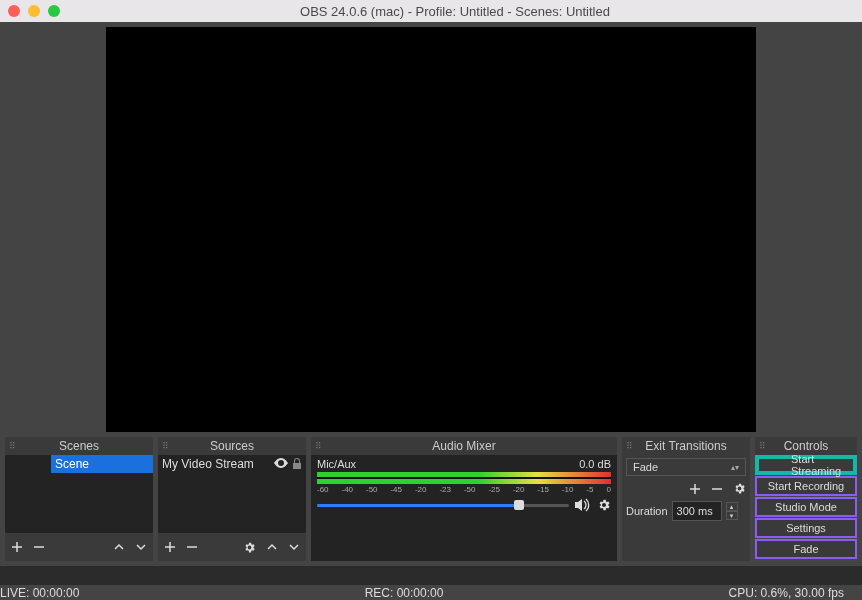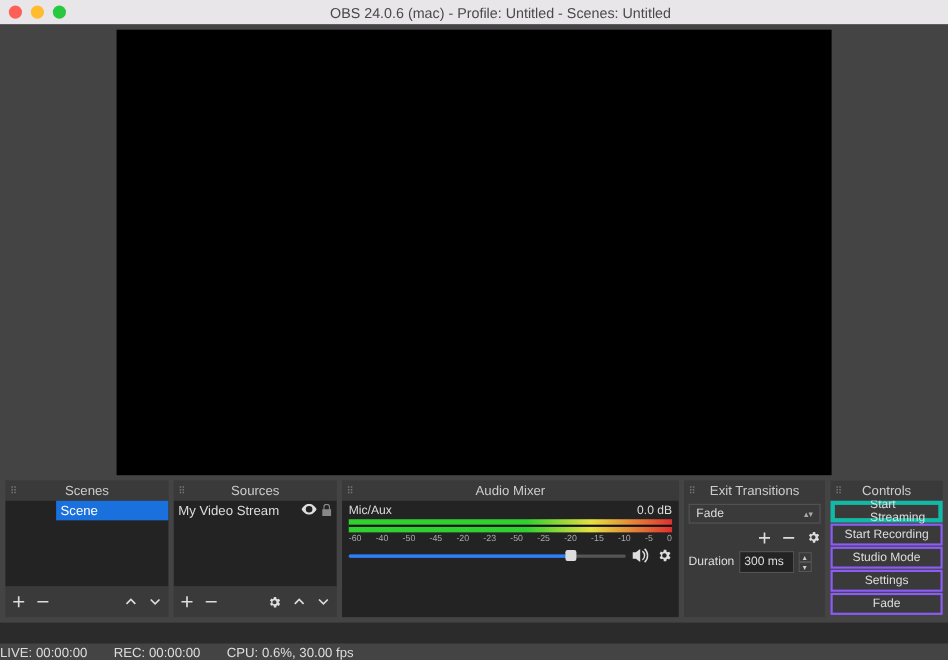--- a/index.html
+++ b/index.html
@@ -42,21 +42,21 @@
   
   .trans-row { display: flex; align-items: center; padding: 3px 4px; gap: 4px; }
   .select { flex: 1; background: #3a3a3a; border: 1px solid #555; height: 18px; display: flex; align-items: center; padding: 0 6px; font-size: 11px; justify-content: space-between; color: #ddd; }
   .num-input { width: 50px; height: 20px; background: #232323; border: 1px solid #555; color: #ddd; font-size: 11px; display: flex; align-items: center; padding: 0 4px; }
   .spinner { width: 12px; display: flex; flex-direction: column; }
   .spinner div { height: 9px; background: #3a3a3a; border: 1px solid #555; font-size: 7px; display: flex; align-items: center; justify-content: center; color: #ccc; }
   
   .ctrl-btn { height: 20px; background: #3a3a3a; border: 2px solid #8b5cf6; display: flex; align-items: center; justify-content: center; font-size: 11px; color: #ddd; margin-bottom: 1px; cursor: pointer; }
   .ctrl-btn.highlight { border: 4px solid #14b8a6; padding-left: 32px; }
   
-  .statusbar { position: absolute; bottom: 0; left: 0; right: 0; height: 15px; background: #444; display: flex; align-items: center; justify-content: flex-start; gap: 24px; padding-right: 18px; font-size: 12px; color: #ddd; }
+  .statusbar { position: absolute; bottom: 0; left: 0; right: 0; height: 15px; background: #444; display: flex; align-items: center; justify-content: space-between; gap: 24px; padding-right: 18px; font-size: 12px; color: #ddd; }
   svg { display: block; }
 </style>
 </head>
 <body>
 
 <div class="titlebar">
   <div class="traffic">
     <div class="dot red"></div>
     <div class="dot yellow"></div>
     <div class="dot green"></div>

